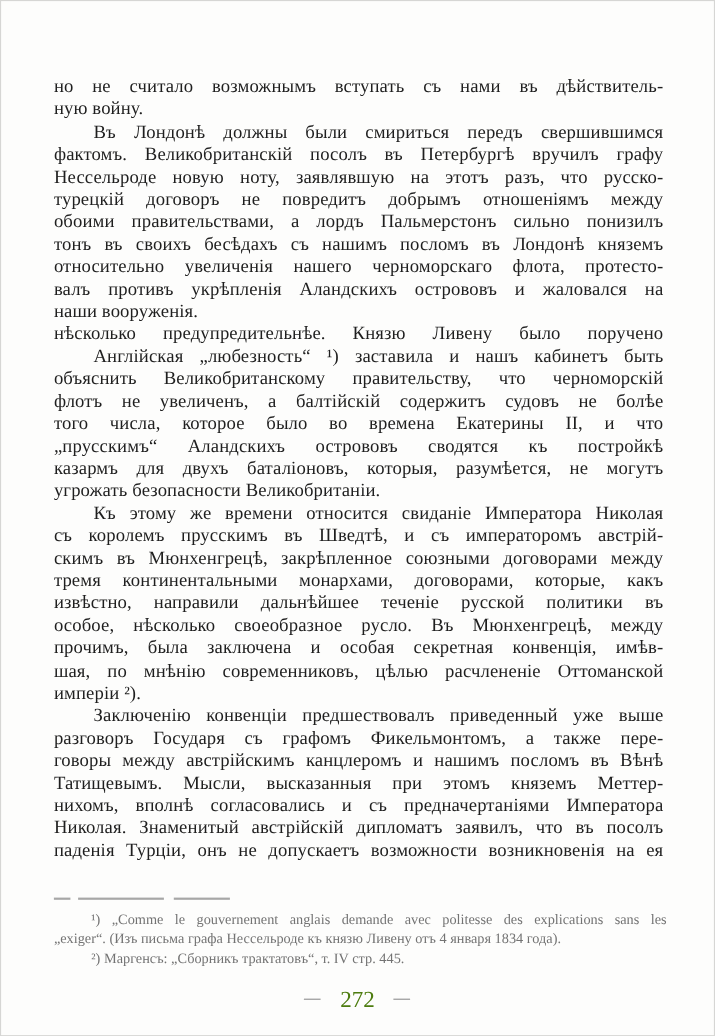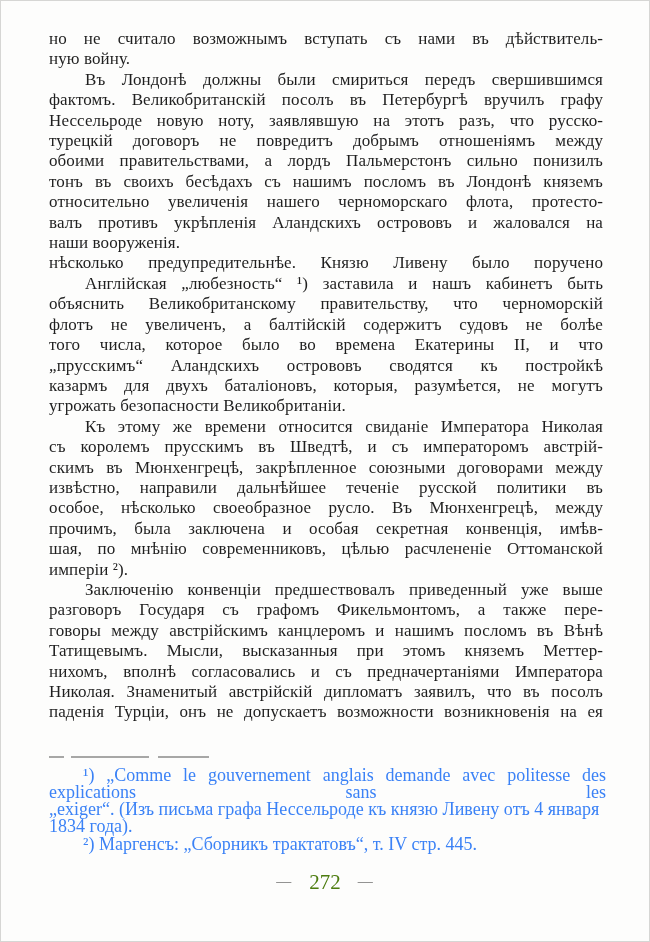--- a/index.html
+++ b/index.html
@@ -9,21 +9,21 @@
     height: 942px;
     margin: 0 auto;
     background: #fdfdfc;
     border: 1px solid #d6d6d4;
     box-sizing: border-box;
     padding: 28px 48px 0 48px;
     font-family: "Liberation Serif", "DejaVu Serif", serif;
     color: #1f1f1f;
     overflow: hidden;
   }
-  .body-text { width: 554px; }
+  .body-text { width: 554px; margin-top: 40px; }
   .para { margin: 0; }
   .ln {
     font-size: 17px;
     line-height: 20.4px;
     text-align: justify;
     text-align-last: justify;
     white-space: normal;
     letter-spacing: 0.1px;
   }
   .ln.ind { text-indent: 36px; }
@@ -35,23 +35,23 @@
     width: 160px;
     display: flex;
     align-items: center;
   }
   .fn-sep .seg { height: 2px; background: #8a8a8a; opacity: 0.75; display: inline-block; }
   .fn-sep .s1 { width: 15px; margin-right: 7px; }
   .fn-sep .s2 { width: 78px; margin-right: 9px; height: 1.6px; }
   .fn-sep .s3 { width: 51px; height: 1.6px; }
   .footnotes { width: 557px; }
   .fnline {
-    font-size: 18px;
+    font-size: 13px;
     line-height: 17.2px;
-    color: #3b82f6;
+    color: #737373;
     text-align: left;
   }
   .fnline.just { text-align: justify; text-align-last: justify; }
   .fnline.ind-fn { text-indent: 34px; }
   .pageno {
     margin-top: 17px;
     text-align: center;
     color: #3a3a3a;
   }
   .pn-dash {
@@ -99,20 +99,21 @@
       <div class="ln">того числа, которое было во времена Екатерины II, и что</div>
       <div class="ln">„прусскимъ“ Аландскихъ острововъ сводятся къ постройкѣ</div>
       <div class="ln">казармъ для двухъ баталіоновъ, которыя, разумѣется, не могутъ</div>
       <div class="ln end">угрожать безопасности Великобританіи.</div>
     </div>
 
     <div class="para">
       <div class="ln ind">Къ этому же времени относится свиданіе Императора Николая</div>
       <div class="ln">съ королемъ прусскимъ въ Шведтѣ, и съ императоромъ австрій-</div>
       <div class="ln">скимъ въ Мюнхенгрецѣ, закрѣпленное союзными договорами между</div>
+      <div class="ln">тремя континентальными монархами, договорами, которые, какъ</div>
       <div class="ln">извѣстно, направили дальнѣйшее теченіе русской политики въ</div>
       <div class="ln">особое, нѣсколько своеобразное русло. Въ Мюнхенгрецѣ, между</div>
       <div class="ln">прочимъ, была заключена и особая секретная конвенція, имѣв-</div>
       <div class="ln">шая, по мнѣнію современниковъ, цѣлью расчлененіе Оттоманской</div>
       <div class="ln end">имперіи ²).</div>
     </div>
 
     <div class="para">
       <div class="ln ind">Заключенію конвенціи предшествовалъ приведенный уже выше</div>
       <div class="ln">разговоръ Государя съ графомъ Фикельмонтомъ, а также пере-</div>

